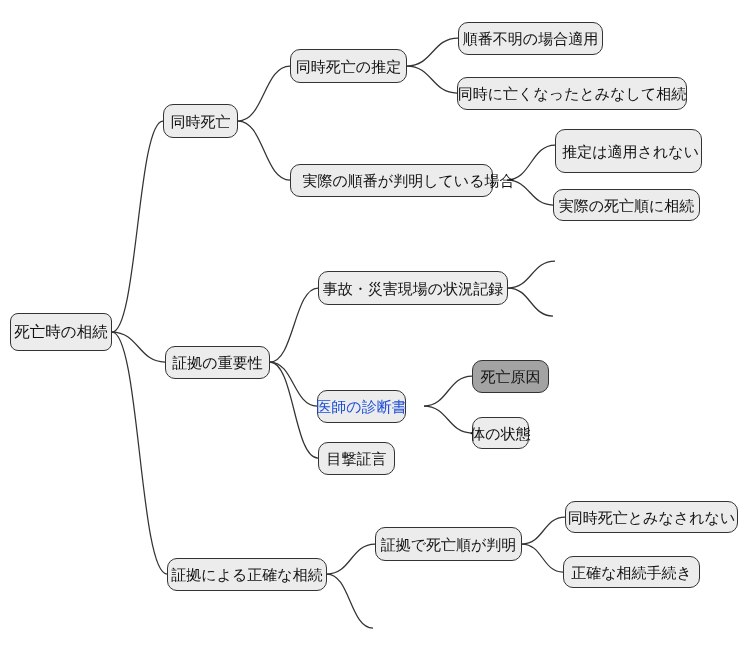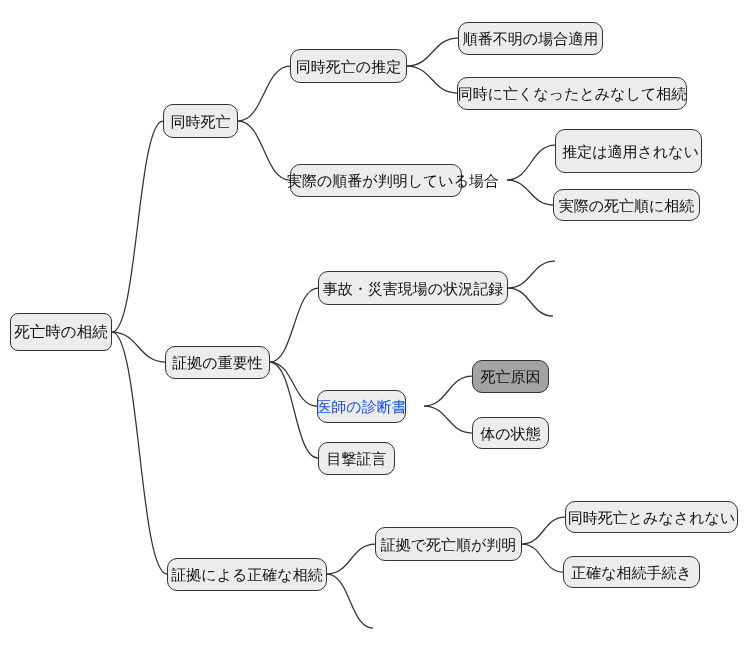--- a/index.html
+++ b/index.html
@@ -79,42 +79,42 @@
     </div>
     <div class="node" style="left: 290px; top: 49px; width: 117px; height: 34px; background: rgb(236, 236, 236); border-color: rgb(51, 51, 51); color: rgb(17, 17, 17);">
       <span>同時死亡の推定</span>
     </div>
     <div class="node" style="left: 458px; top: 21.5px; width: 145px; height: 33px; background: rgb(236, 236, 236); border-color: rgb(51, 51, 51); color: rgb(17, 17, 17);">
       <span>順番不明の場合適用</span>
     </div>
     <div class="node" style="left: 457px; top: 76.5px; width: 230px; height: 33px; background: rgb(236, 236, 236); border-color: rgb(51, 51, 51); color: rgb(17, 17, 17);">
       <span>同時に亡くなったとみなして相続</span>
     </div>
-    <div class="node" style="left: 290px; top: 163.5px; width: 172px; height: 33px; background: rgb(236, 236, 236); border-color: rgb(51, 51, 51); color: rgb(17, 17, 17); padding-left: 34px;">
+    <div class="node" style="left: 290px; top: 163.5px; width: 203px; height: 33px; background: rgb(236, 236, 236); border-color: rgb(51, 51, 51); color: rgb(17, 17, 17); padding-left: 34px;">
       <span>実際の順番が判明している場合</span>
     </div>
     <div class="node" style="left: 555px; top: 129px; width: 147px; height: 44px; background: rgb(236, 236, 236); border-color: rgb(51, 51, 51); color: rgb(17, 17, 17); justify-content: flex-end;">
       <span>推定は適用されない</span>
     </div>
     <div class="node" style="left: 553px; top: 189px; width: 147px; height: 32px; background: rgb(236, 236, 236); border-color: rgb(51, 51, 51); color: rgb(17, 17, 17);">
       <span>実際の死亡順に相続</span>
     </div>
     <div class="node" style="left: 165px; top: 345.5px; width: 105px; height: 33px; background: rgb(236, 236, 236); border-color: rgb(51, 51, 51); color: rgb(17, 17, 17);">
       <span>証拠の重要性</span>
     </div>
     <div class="node" style="left: 318px; top: 271px; width: 190px; height: 34px; background: rgb(236, 236, 236); border-color: rgb(51, 51, 51); color: rgb(17, 17, 17);">
       <span>事故・災害現場の状況記録</span>
     </div>
     <div class="node" style="left: 317px; top: 389.5px; width: 89px; height: 33px; background: rgb(236, 236, 236); border-color: rgb(51, 51, 51); color: #1d4ed8;">
       <span>医師の診断書</span>
     </div>
     <div class="node" style="left: 472px; top: 359.5px; width: 77px; height: 33px; background: #a3a3a3; border-color: rgb(51, 51, 51); color: rgb(17, 17, 17);">
       <span>死亡原因</span>
     </div>
-    <div class="node" style="left: 472px; top: 417px; width: 77px; height: 32px; background: rgb(236, 236, 236); border-color: rgb(51, 51, 51); color: rgb(17, 17, 17);">
+    <div class="node" style="left: 472px; top: 417px; width: 57px; height: 32px; background: rgb(236, 236, 236); border-color: rgb(51, 51, 51); color: rgb(17, 17, 17);">
       <span>体の状態</span>
     </div>
     <div class="node" style="left: 318px; top: 441.5px; width: 77px; height: 33px; background: rgb(236, 236, 236); border-color: rgb(51, 51, 51); color: rgb(17, 17, 17);">
       <span>目撃証言</span>
     </div>
     <div class="node" style="left: 167px; top: 557.5px; width: 160px; height: 33px; background: rgb(236, 236, 236); border-color: rgb(51, 51, 51); color: rgb(17, 17, 17);">
       <span>証拠による正確な相続</span>
     </div>
     <div class="node" style="left: 375px; top: 527px; width: 147px; height: 34px; background: rgb(236, 236, 236); border-color: rgb(51, 51, 51); color: rgb(17, 17, 17);">
       <span>証拠で死亡順が判明</span>

